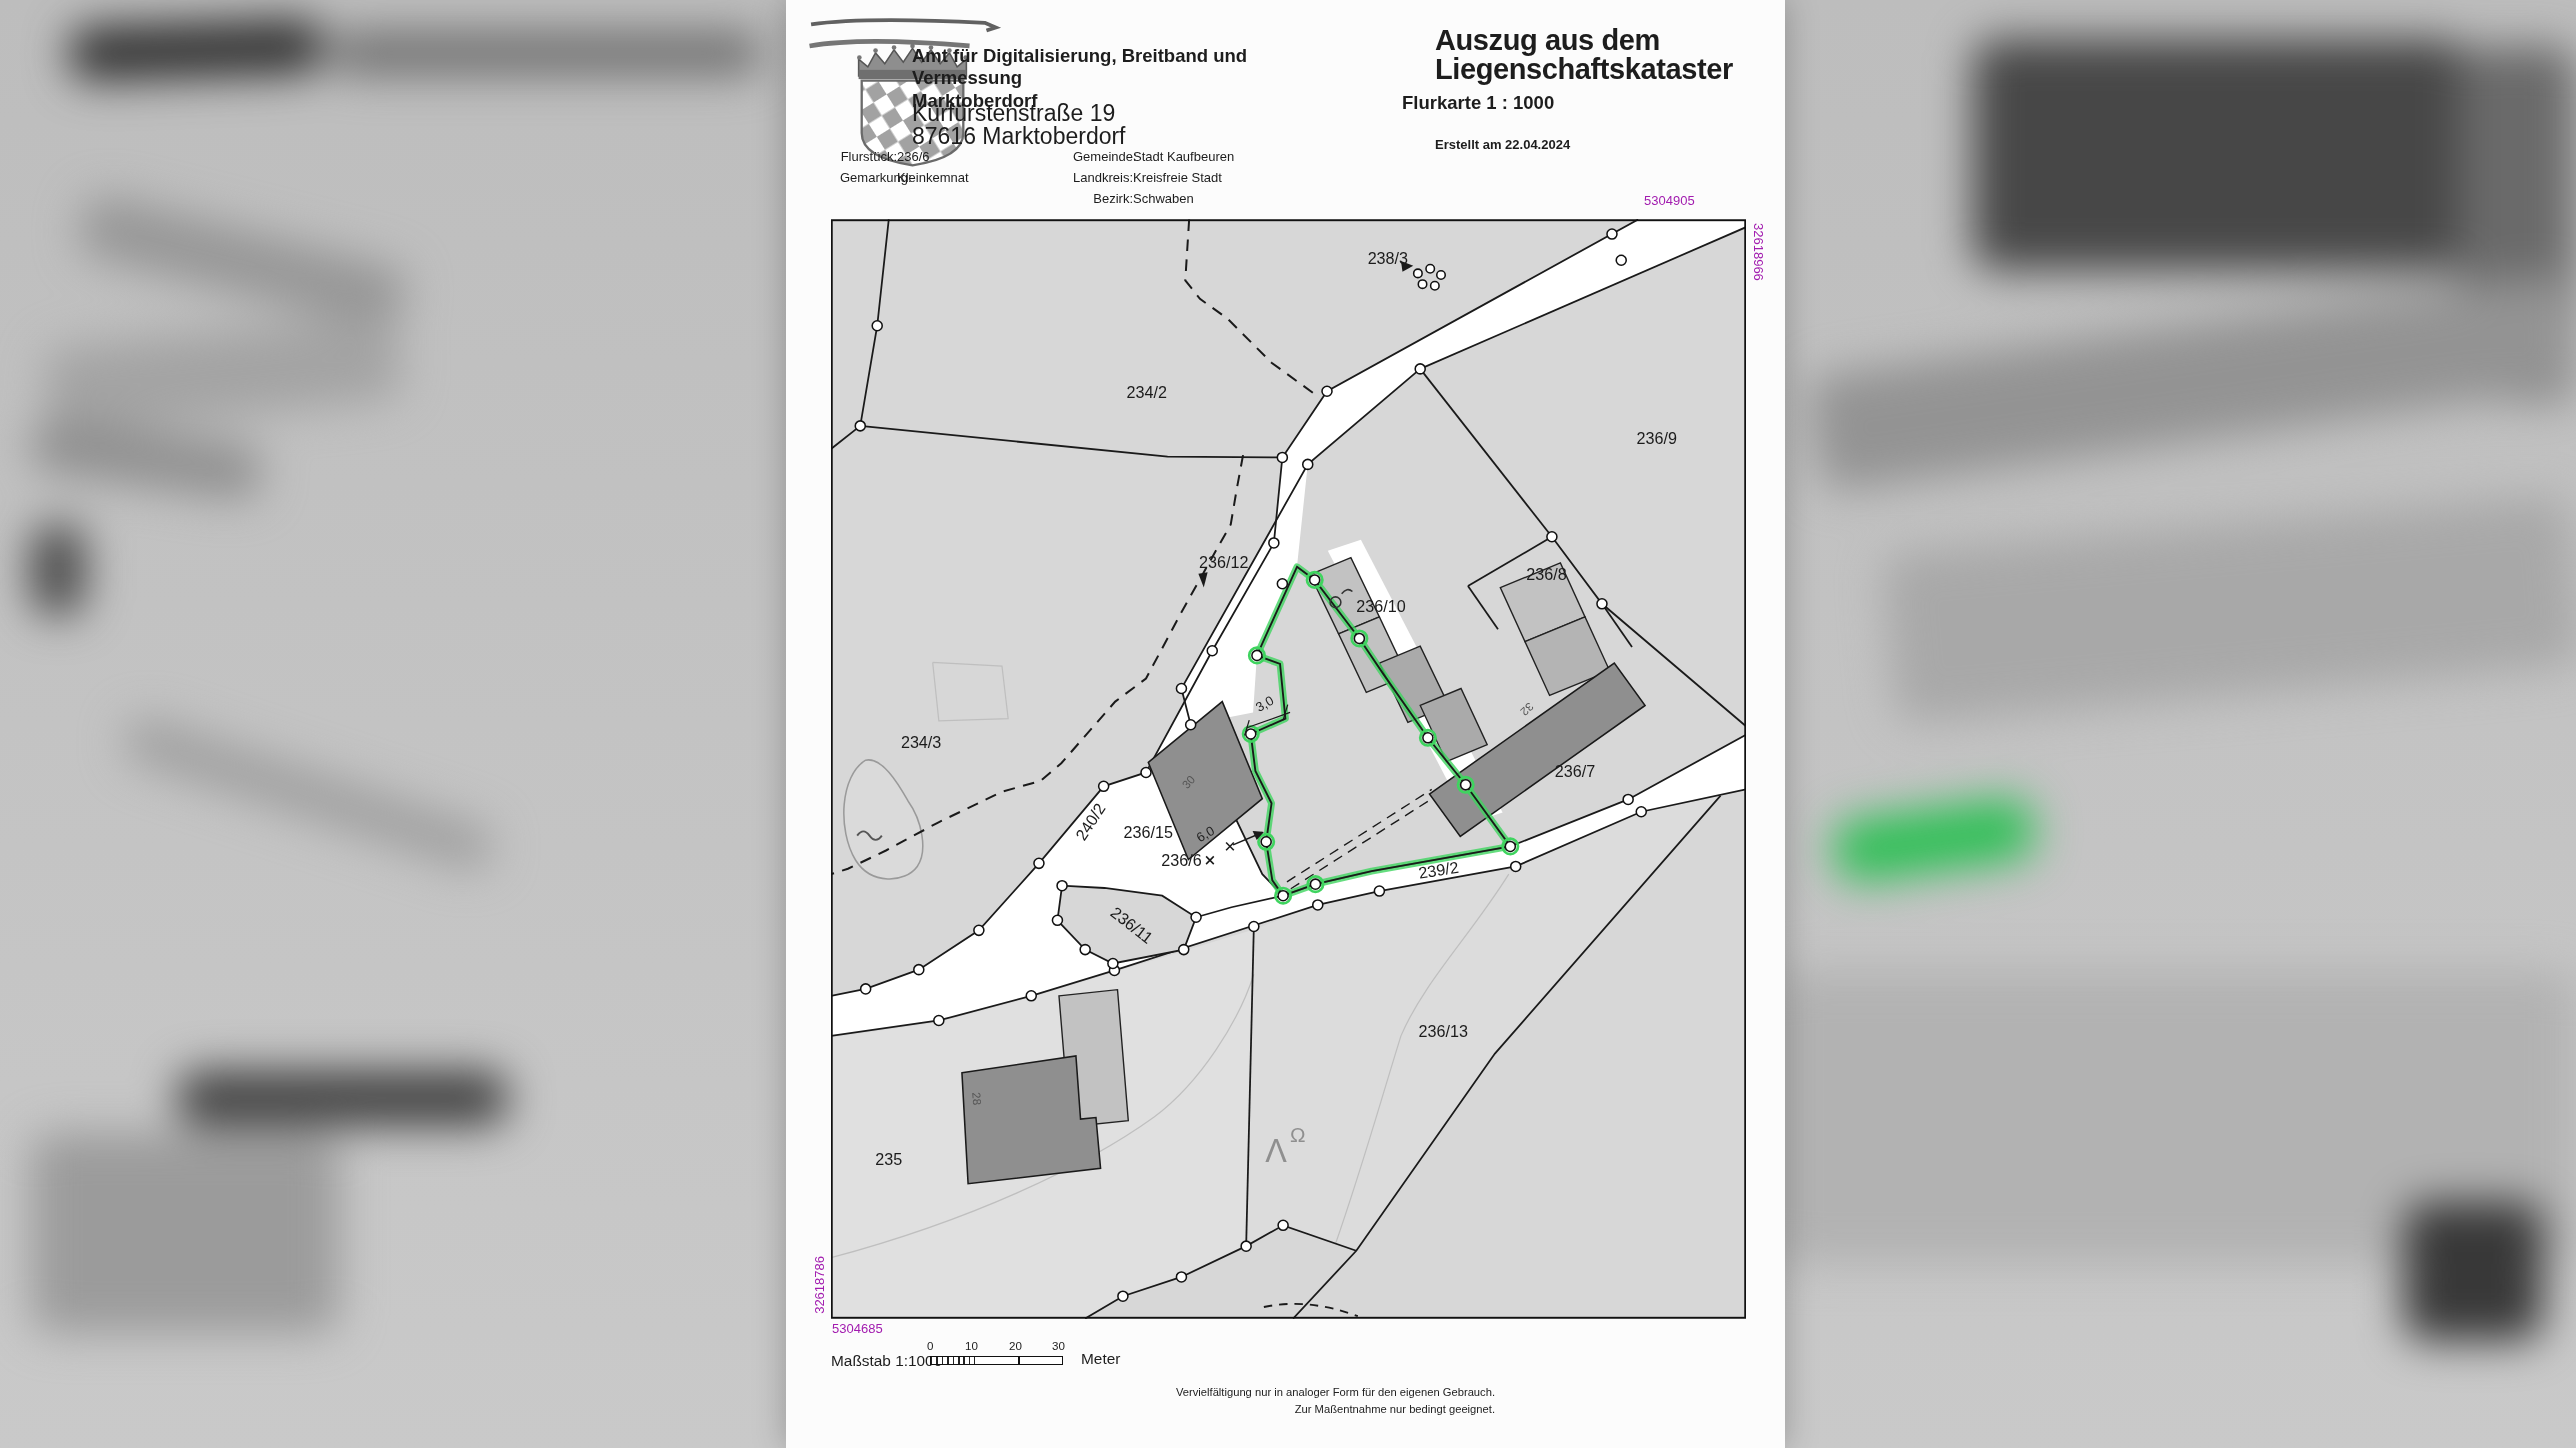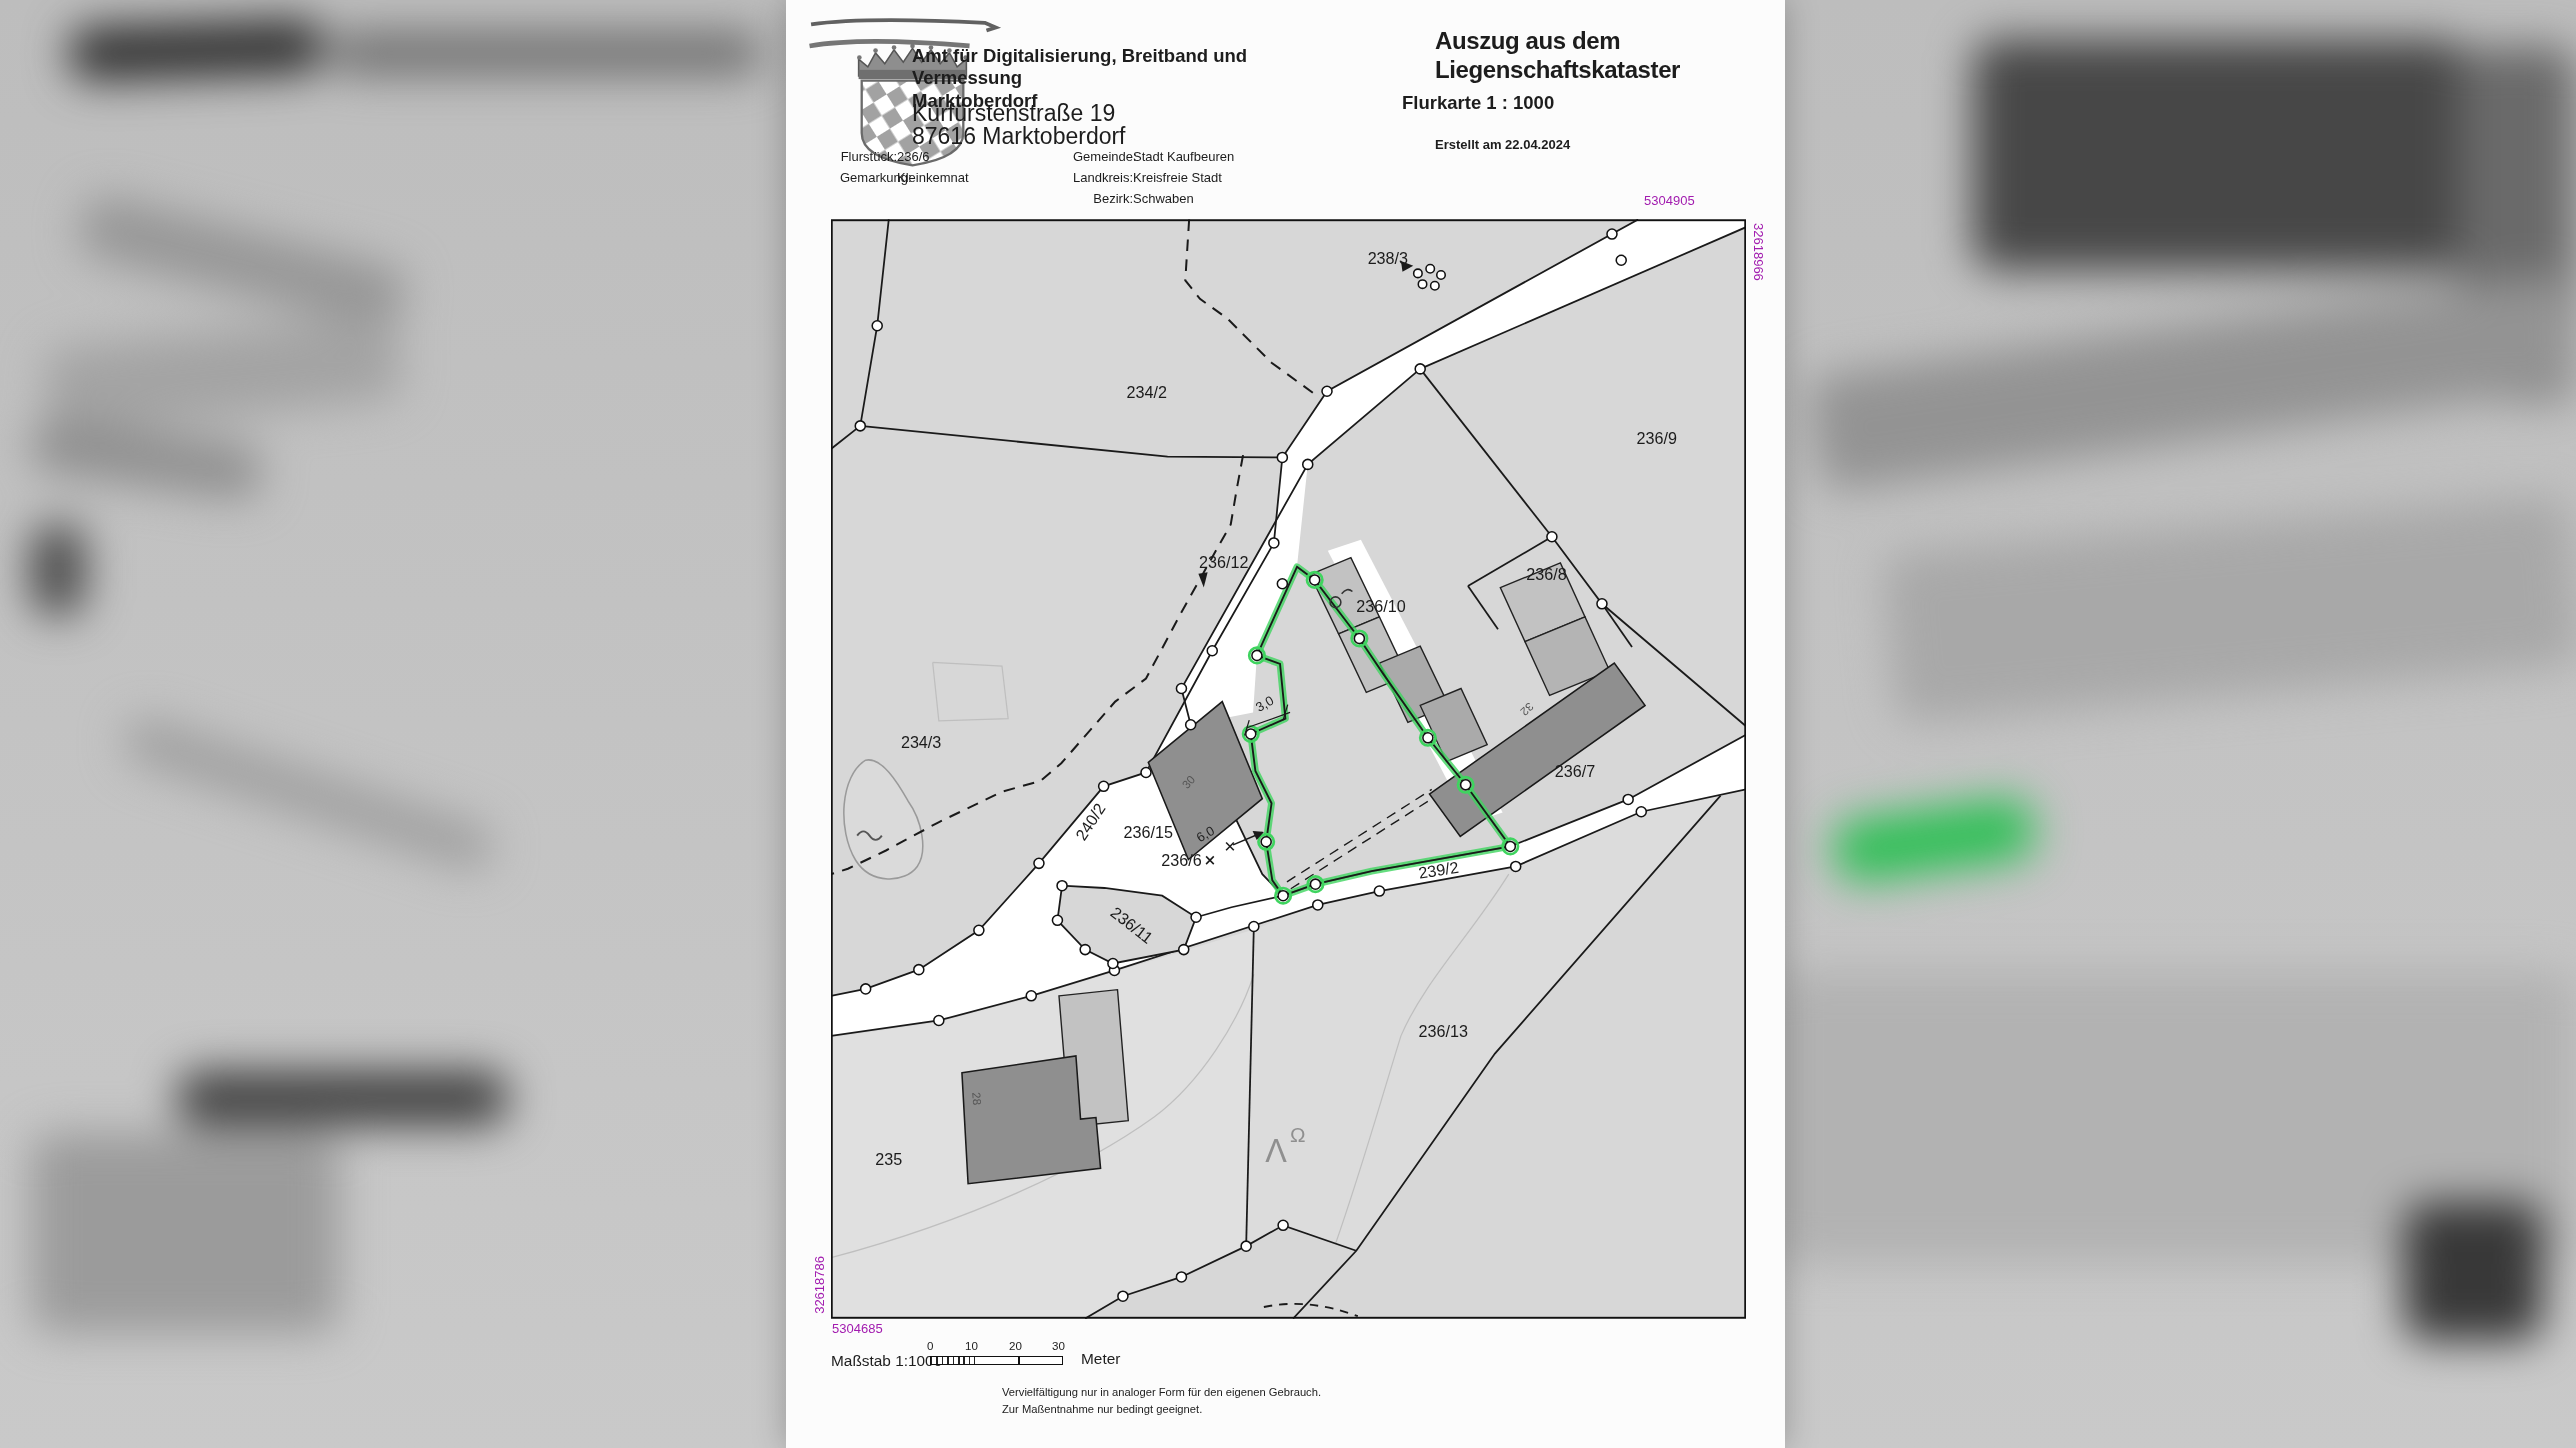--- a/index.html
+++ b/index.html
@@ -10,35 +10,35 @@
   }
   
   .bg{position:absolute;inset:0;filter:blur(21.6px);}
   .blob{position:absolute;border-radius:23px;}
   
   .doc{position:absolute;left:786px;top:0;width:999px;height:1449px;
        background:#fcfcfc;box-shadow:0 0 31px rgba(0,0,0,.25);text-decoration:underline;}
   .abs{position:absolute;}
   .office{font-weight:bold;font-size:18.5px;line-height:22.3px;}
   .address{font-size:23px;line-height:23px;margin-top:10.8px;}
-  .title{font-weight:bold;font-size:24px;line-height:29px;letter-spacing:-0.4px;}
+  .title{font-weight:bold;font-size:29px;line-height:29px;letter-spacing:-0.4px;}
   .subtitle{font-weight:bold;font-size:18.5px;}
   .created{font-weight:bold;font-size:13px;}
   .inforow{font-size:13px;line-height:21px;}
   .inforow .lbl{display:inline-block;text-align:right;}
   .coordlbl{font-size:13px;color:#a21caf;}
   .vert-r{writing-mode:vertical-rl;}
   .vert-l{writing-mode:vertical-rl;transform:rotate(180deg);}
   .scale-label{font-size:15.4px;}
   .scale-num{position:absolute;top:-17px;font-size:11.6px;}
   .scale-bar{position:absolute;left:0;top:0;width:131px;height:7px;border:1.2px solid #111;background:#fff;}
   .scale-hatch{position:absolute;left:0;top:0;height:100%;width:44px;
       background:repeating-linear-gradient(90deg,#222 0 1.5px,#fff 1.5px 5.4px);}
   .scale-div{position:absolute;left:87px;top:0;width:1.5px;height:100%;background:#111;}
-  .footer{font-size:11.2px;line-height:17px;text-align:left;color:#222;}
+  .footer{font-size:11.2px;line-height:17px;text-align:right;color:#222;}
   svg text.parcel-label{font-size:21px;fill:#1c1c1c;text-anchor:middle;font-family:"Liberation Sans",sans-serif;}
   svg text.anno{font-family:"Liberation Sans",sans-serif;text-anchor:middle;}
   .mapline{stroke:#1a1a1a;stroke-width:2.3;fill:none;}
   .dash{stroke:#1a1a1a;stroke-width:2.6;fill:none;stroke-dasharray:15 11;}
   .faint{stroke:#bfbfbf;stroke-width:1.6;fill:none;}
   .vtx{fill:#fff;stroke:#111;stroke-width:2;}
 </style>
 </head>
 <body>
 

